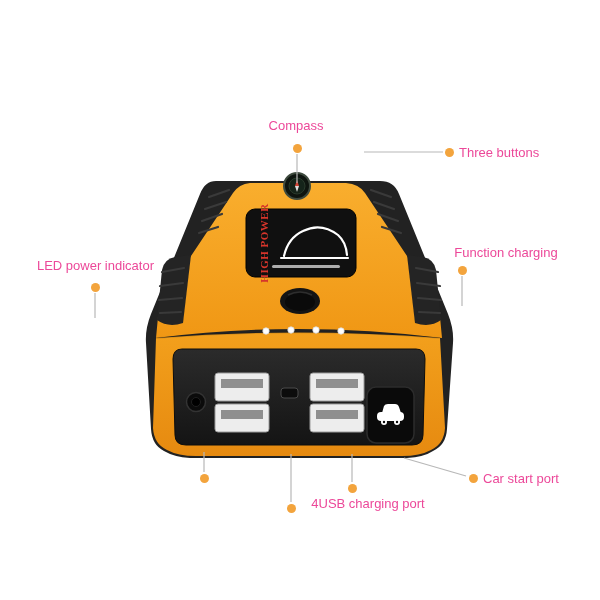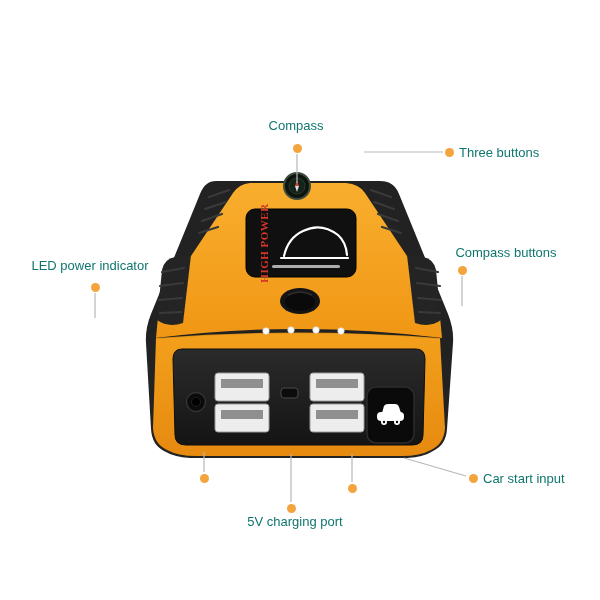--- a/index.html
+++ b/index.html
@@ -3,21 +3,21 @@
 <meta charset="utf-8">
 <style>
   html,body{margin:0;padding:0;background:#ffffff;}
   body{width:600px;height:600px;overflow:hidden;font-family:"Liberation Sans",sans-serif;}
   .stage{position:relative;width:600px;height:600px;background:#ffffff;}
   .stage svg.scene{position:absolute;left:0;top:0;width:600px;height:600px;}
   .callout-label{
     position:absolute;
     font-size:13px;
     line-height:15px;
-    color:#0f766e;
+    color:#ec4899;
     white-space:nowrap;
   }
   .centered{text-align:center;white-space:normal;}
   .dot{
     position:absolute;
     width:9px;height:9px;
     border-radius:50%;
     background:#f3a43d;
   }
 </style>
@@ -166,23 +166,23 @@
   <span class="dot" style="left:90.5px;top:282.5px;"></span>
   <span class="dot" style="left:468.5px;top:473.5px;"></span>
   <span class="dot" style="left:347.5px;top:483.5px;"></span>
   <span class="dot" style="left:286.5px;top:503.5px;"></span>
   <span class="dot" style="left:199.5px;top:473.5px;"></span>
 
   <div class="callout-label centered" style="left:246px;top:118px;width:100px;">Compass</div>
 
   <div class="callout-label" style="left:459px;top:145px;">Three buttons</div>
 
-  <div class="callout-label centered" style="left:450px;top:245px;width:112px;">Compass buttons</div>
+  <div class="callout-label centered" style="left:450px;top:245px;width:112px;">Function charging</div>
 
-  <div class="callout-label centered" style="left:26px;top:258px;width:128px;">LED power indicator</div>
+  <div class="callout-label centered" style="left:26px;top:258px;width:128px;text-align:right;">LED power indicator</div>
 
-  <div class="callout-label" style="left:483px;top:471px;">Car start input</div>
+  <div class="callout-label" style="left:483px;top:471px;">Car start port</div>
 
+  <div class="callout-label centered" style="left:303px;top:496px;width:130px;">4USB charging port</div>
 
-  <div class="callout-label centered" style="left:237px;top:514px;width:116px;">5V charging port</div>
 
 
 </div>
 
 </body></html>

